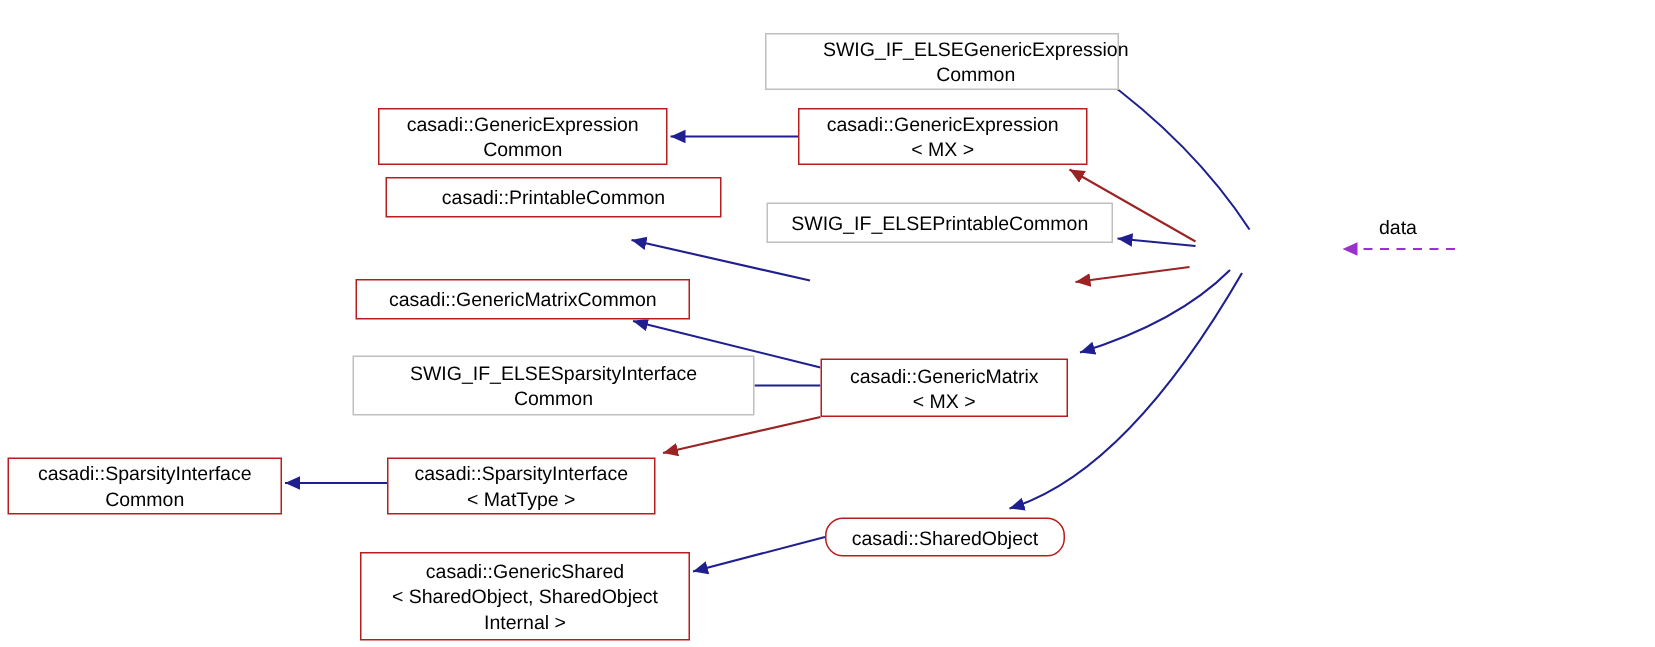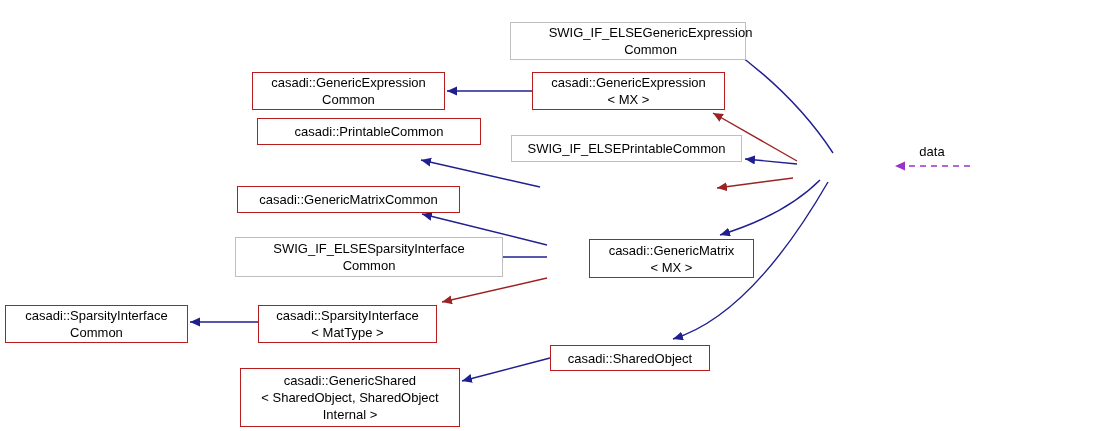--- a/index.html
+++ b/index.html
@@ -68,23 +68,23 @@
 Common</span></div>
     <div class="node" style="left: 252px; top: 72px; width: 193px; height: 38px;"><span>casadi::GenericExpression
 Common</span></div>
     <div class="node" style="left: 532px; top: 72px; width: 193px; height: 38px;"><span>casadi::GenericExpression
 &lt; MX &gt;</span></div>
     <div class="node" style="left: 257px; top: 118px; width: 224px; height: 27px; align-items: center;"><span>casadi::PrintableCommon</span></div>
     <div class="node swig" style="left: 511px; top: 135px; width: 231px; height: 27px;"><span>SWIG_IF_ELSEPrintableCommon</span></div>
     <div class="node" style="left: 237px; top: 186px; width: 223px; height: 27px;"><span>casadi::GenericMatrixCommon</span></div>
     <div class="node swig" style="left: 235px; top: 237px; width: 268px; height: 40px;"><span>SWIG_IF_ELSESparsityInterface
 Common</span></div>
-    <div class="node" style="left: 547px; top: 239px; width: 165px; height: 39px; margin-left: 42px;"><span>casadi::GenericMatrix
+    <div class="node" style="left: 547px; top: 239px; width: 165px; height: 39px;"><span>casadi::GenericMatrix
 &lt; MX &gt;</span></div>
     <div class="node" style="left: 5px; top: 305px; width: 183px; height: 38px;"><span>casadi::SparsityInterface
 Common</span></div>
     <div class="node" style="left: 258px; top: 305px; width: 179px; height: 38px;"><span>casadi::SparsityInterface
 &lt; MatType &gt;</span></div>
-    <div class="node" style="left: 550px; top: 345px; width: 160px; height: 26px;"><span>casadi::SharedObject</span></div>
+    <div class="node" style="left: 550px; top: 345px; width: 160px; height: 26px; border-radius: 12px;"><span>casadi::SharedObject</span></div>
     <div class="node" style="left: 240px; top: 368px; width: 220px; height: 59px; align-items: center;"><span>casadi::GenericShared
 &lt; SharedObject, SharedObject
 Internal &gt;</span></div>
   </div>
 
 </body></html>

